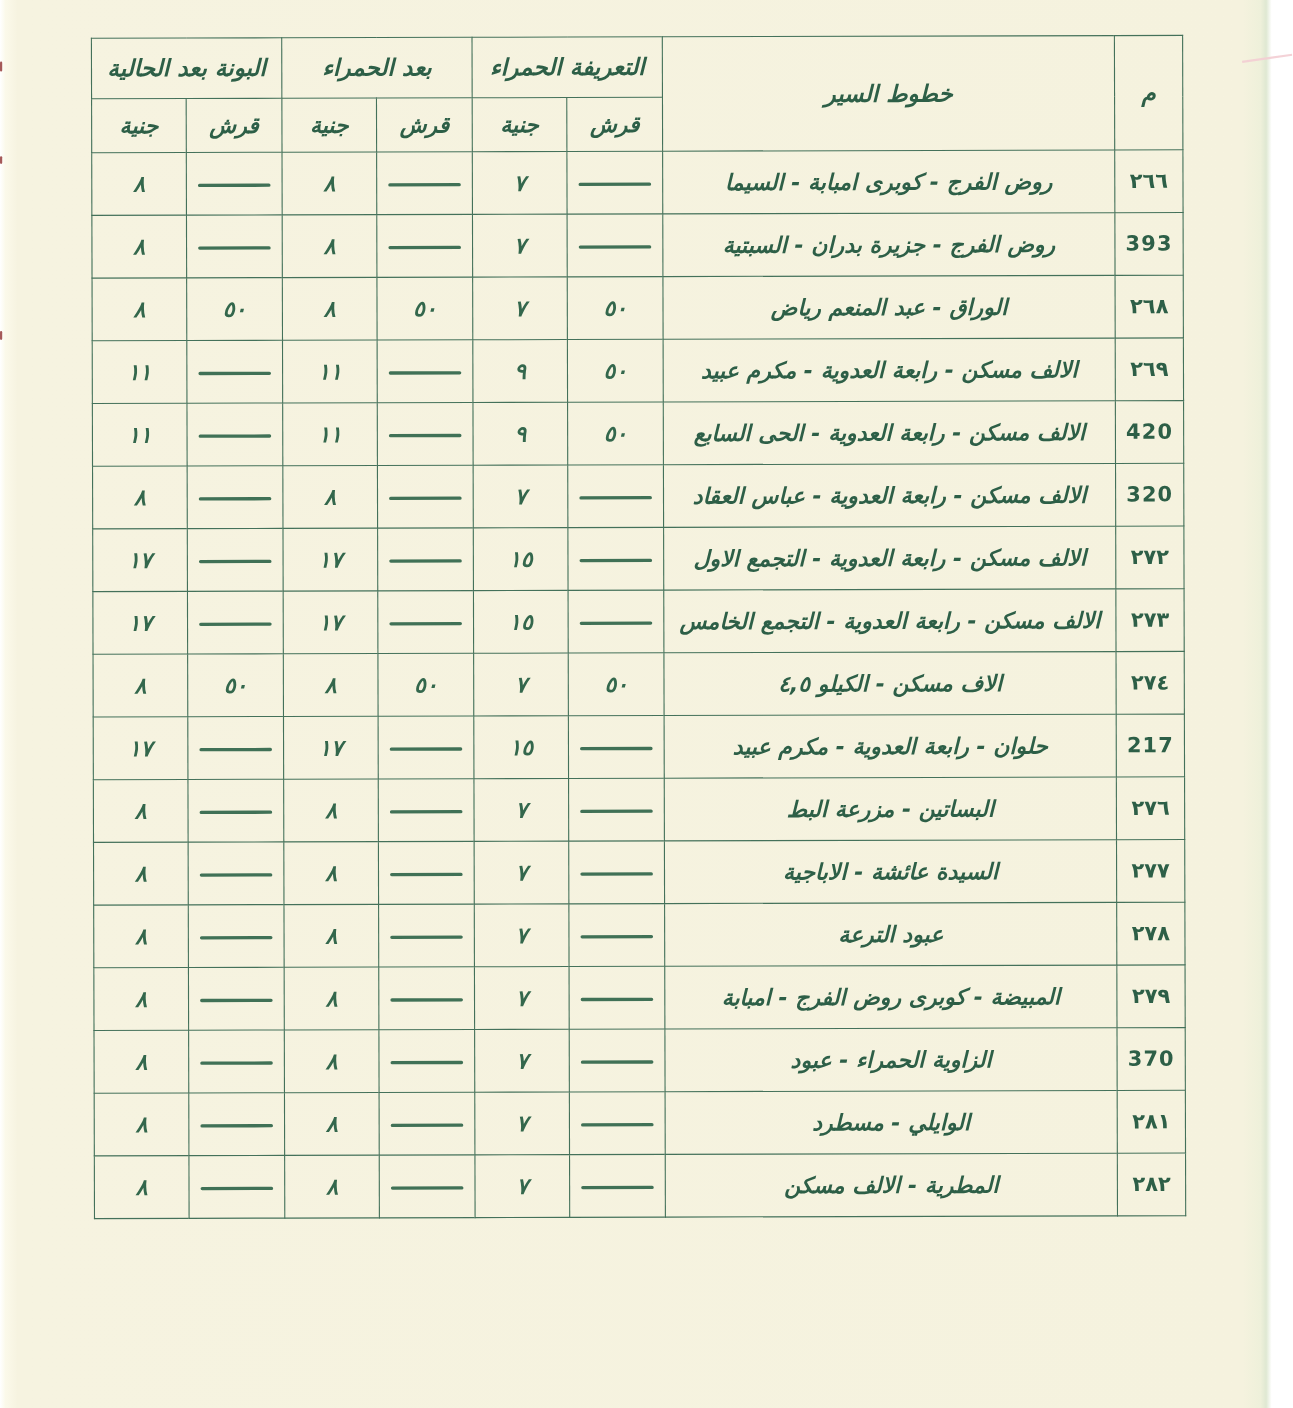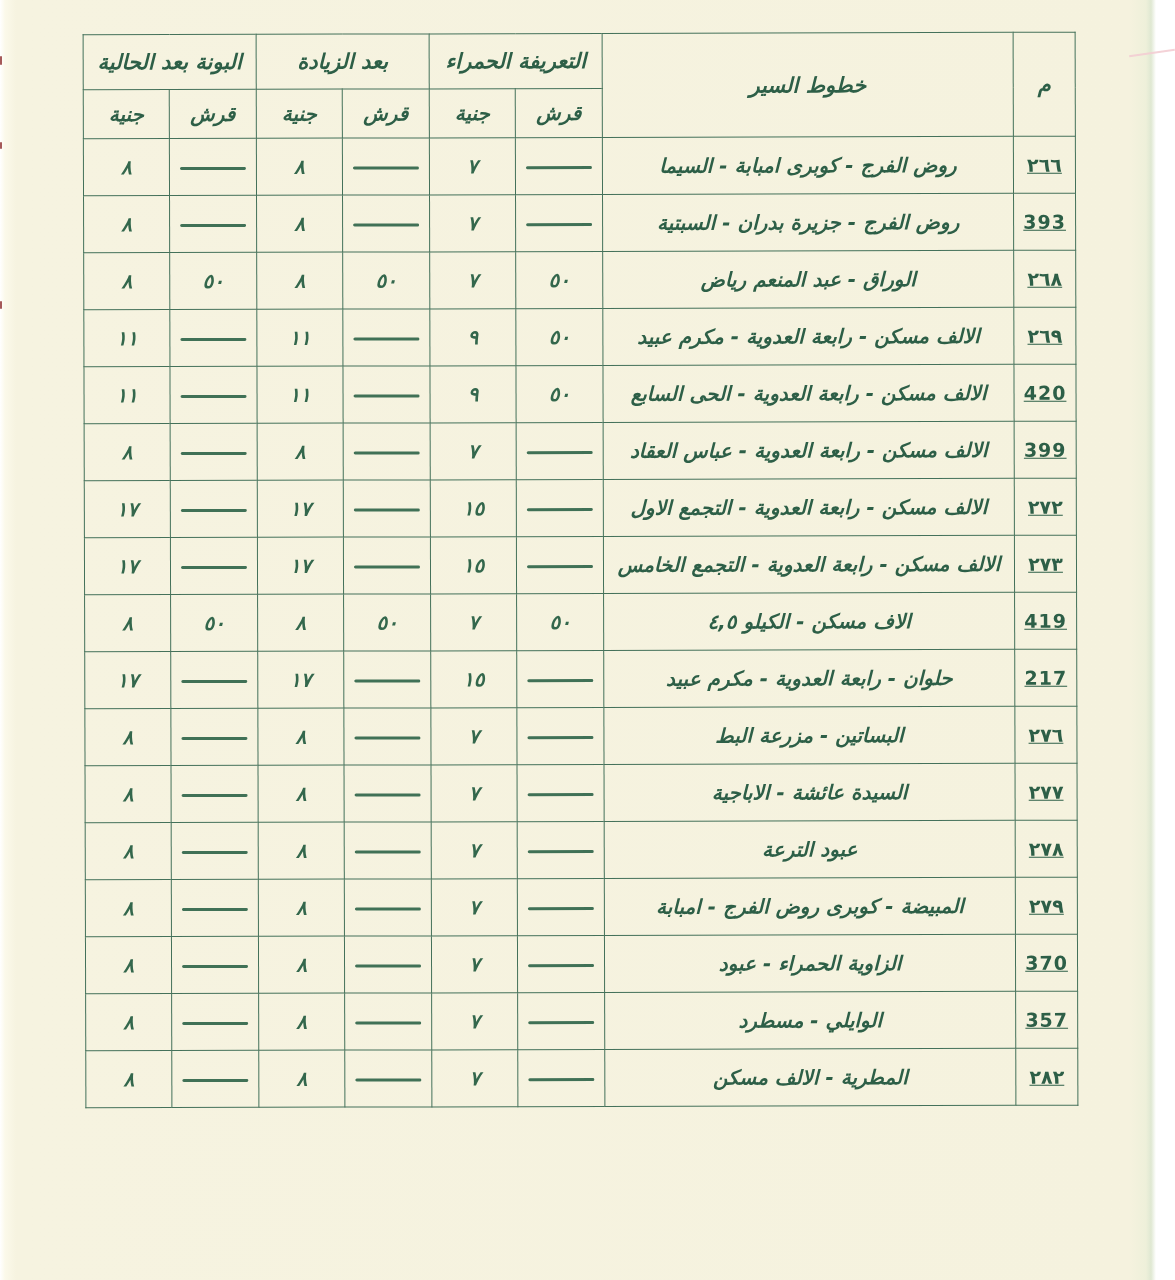--- a/index.html
+++ b/index.html
@@ -25,21 +25,21 @@
   }
   table.tariff th, table.tariff td {
     border:1.6px solid #44715a;
     text-align:center; vertical-align:middle;
     padding:2px 4px; overflow:hidden;
   }
   thead tr.group-row th { height:50px; font-size:21px; font-weight:bold; font-style:italic; }
   thead tr.sub-row th   { height:44px; font-size:20px; font-weight:bold; font-style:italic; }
   th.serial-head { font-size:22px; }
   tbody td { height:52px; }
-  td.serial-cell { font-size:19px; font-weight:bold; letter-spacing:1px; color:#2d5f47;text-decoration:underline; }
+  td.serial-cell { font-size:19px; font-weight:bold; letter-spacing:1px; color:#2d5f47; }
   td.route-cell  { font-size:20px; font-weight:bold; font-style:italic; line-height:1.55; padding:4px 14px; }
   td.num-cell    { font-size:20px; font-weight:bold; font-style:italic; color:#33674c; }
   span.dash {
     display:inline-block; width:66px; height:3.4px;
     background:#407156; border-radius:2px; vertical-align:middle;
   }
 </style>
 </head>
 <body>
 
@@ -59,21 +59,21 @@
       <col style="width:87px">
         <col style="width:86px">
       <col style="width:87px">
         <col style="width:86px">
     </colgroup>
     <thead>
       <tr class="group-row">
         <th rowspan="2" class="serial-head">م</th>
         <th rowspan="2">خطوط السير</th>
         <th colspan="2">التعريفة الحمراء</th>
-        <th colspan="2">بعد الزيادة</th>
+        <th colspan="2">بعد الحمراء</th>
         <th colspan="2">البونة بعد الحالية</th>
       </tr>
       <tr class="sub-row">
         <th>قرش</th>
         <th>جنية</th>
         <th>قرش</th>
         <th>جنية</th>
         <th>قرش</th>
         <th>جنية</th>
       </tr>
@@ -123,21 +123,21 @@
           <td class="serial-cell">420</td>
           <td class="route-cell">الالف مسكن - رابعة العدوية - الحى السابع</td>
           <td class="num-cell">٥٠</td>
           <td class="num-cell">٩</td>
           <td class="num-cell"><span class="dash"></span></td>
           <td class="num-cell">١١</td>
           <td class="num-cell"><span class="dash"></span></td>
           <td class="num-cell">١١</td>
         </tr>
         <tr>
-          <td class="serial-cell">399</td>
+          <td class="serial-cell">320</td>
           <td class="route-cell">الالف مسكن - رابعة العدوية - عباس العقاد</td>
           <td class="num-cell"><span class="dash"></span></td>
           <td class="num-cell">٧</td>
           <td class="num-cell"><span class="dash"></span></td>
           <td class="num-cell">٨</td>
           <td class="num-cell"><span class="dash"></span></td>
           <td class="num-cell">٨</td>
         </tr>
         <tr>
           <td class="serial-cell">٢٧٢</td>
@@ -153,21 +153,21 @@
           <td class="serial-cell">٢٧٣</td>
           <td class="route-cell">الالف مسكن - رابعة العدوية - التجمع الخامس</td>
           <td class="num-cell"><span class="dash"></span></td>
           <td class="num-cell">١٥</td>
           <td class="num-cell"><span class="dash"></span></td>
           <td class="num-cell">١٧</td>
           <td class="num-cell"><span class="dash"></span></td>
           <td class="num-cell">١٧</td>
         </tr>
         <tr>
-          <td class="serial-cell">419</td>
+          <td class="serial-cell">٢٧٤</td>
           <td class="route-cell">الاف مسكن - الكيلو ٤,٥</td>
           <td class="num-cell">٥٠</td>
           <td class="num-cell">٧</td>
           <td class="num-cell">٥٠</td>
           <td class="num-cell">٨</td>
           <td class="num-cell">٥٠</td>
           <td class="num-cell">٨</td>
         </tr>
         <tr>
           <td class="serial-cell">217</td>
@@ -223,21 +223,21 @@
           <td class="serial-cell">370</td>
           <td class="route-cell">الزاوية الحمراء - عبود</td>
           <td class="num-cell"><span class="dash"></span></td>
           <td class="num-cell">٧</td>
           <td class="num-cell"><span class="dash"></span></td>
           <td class="num-cell">٨</td>
           <td class="num-cell"><span class="dash"></span></td>
           <td class="num-cell">٨</td>
         </tr>
         <tr>
-          <td class="serial-cell">357</td>
+          <td class="serial-cell">٢٨١</td>
           <td class="route-cell">الوايلي - مسطرد</td>
           <td class="num-cell"><span class="dash"></span></td>
           <td class="num-cell">٧</td>
           <td class="num-cell"><span class="dash"></span></td>
           <td class="num-cell">٨</td>
           <td class="num-cell"><span class="dash"></span></td>
           <td class="num-cell">٨</td>
         </tr>
         <tr>
           <td class="serial-cell">٢٨٢</td>

